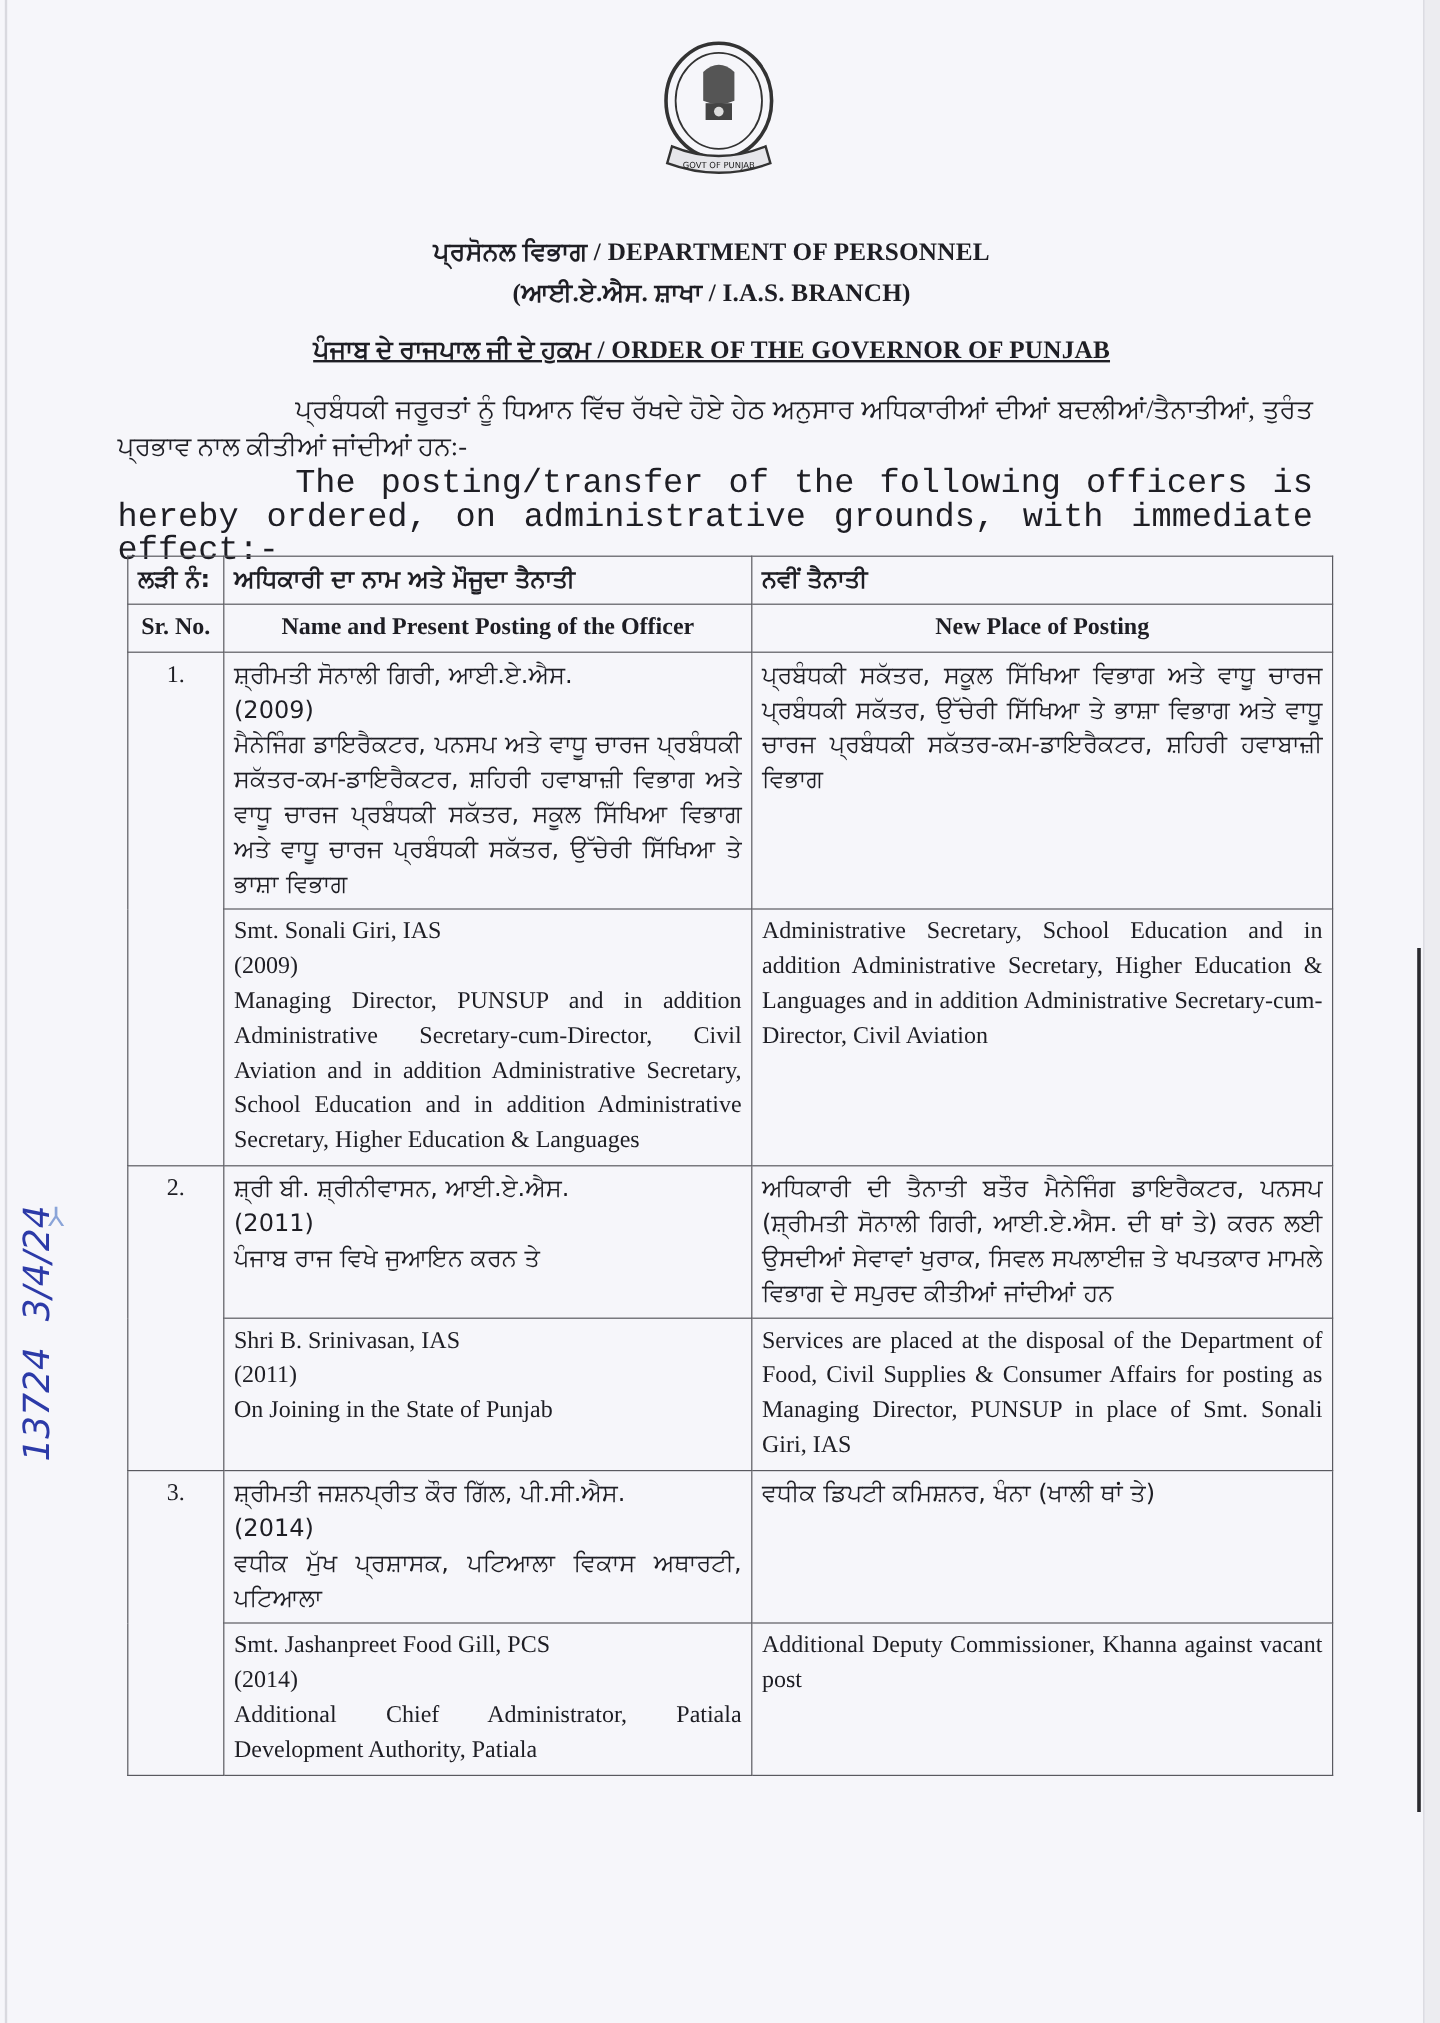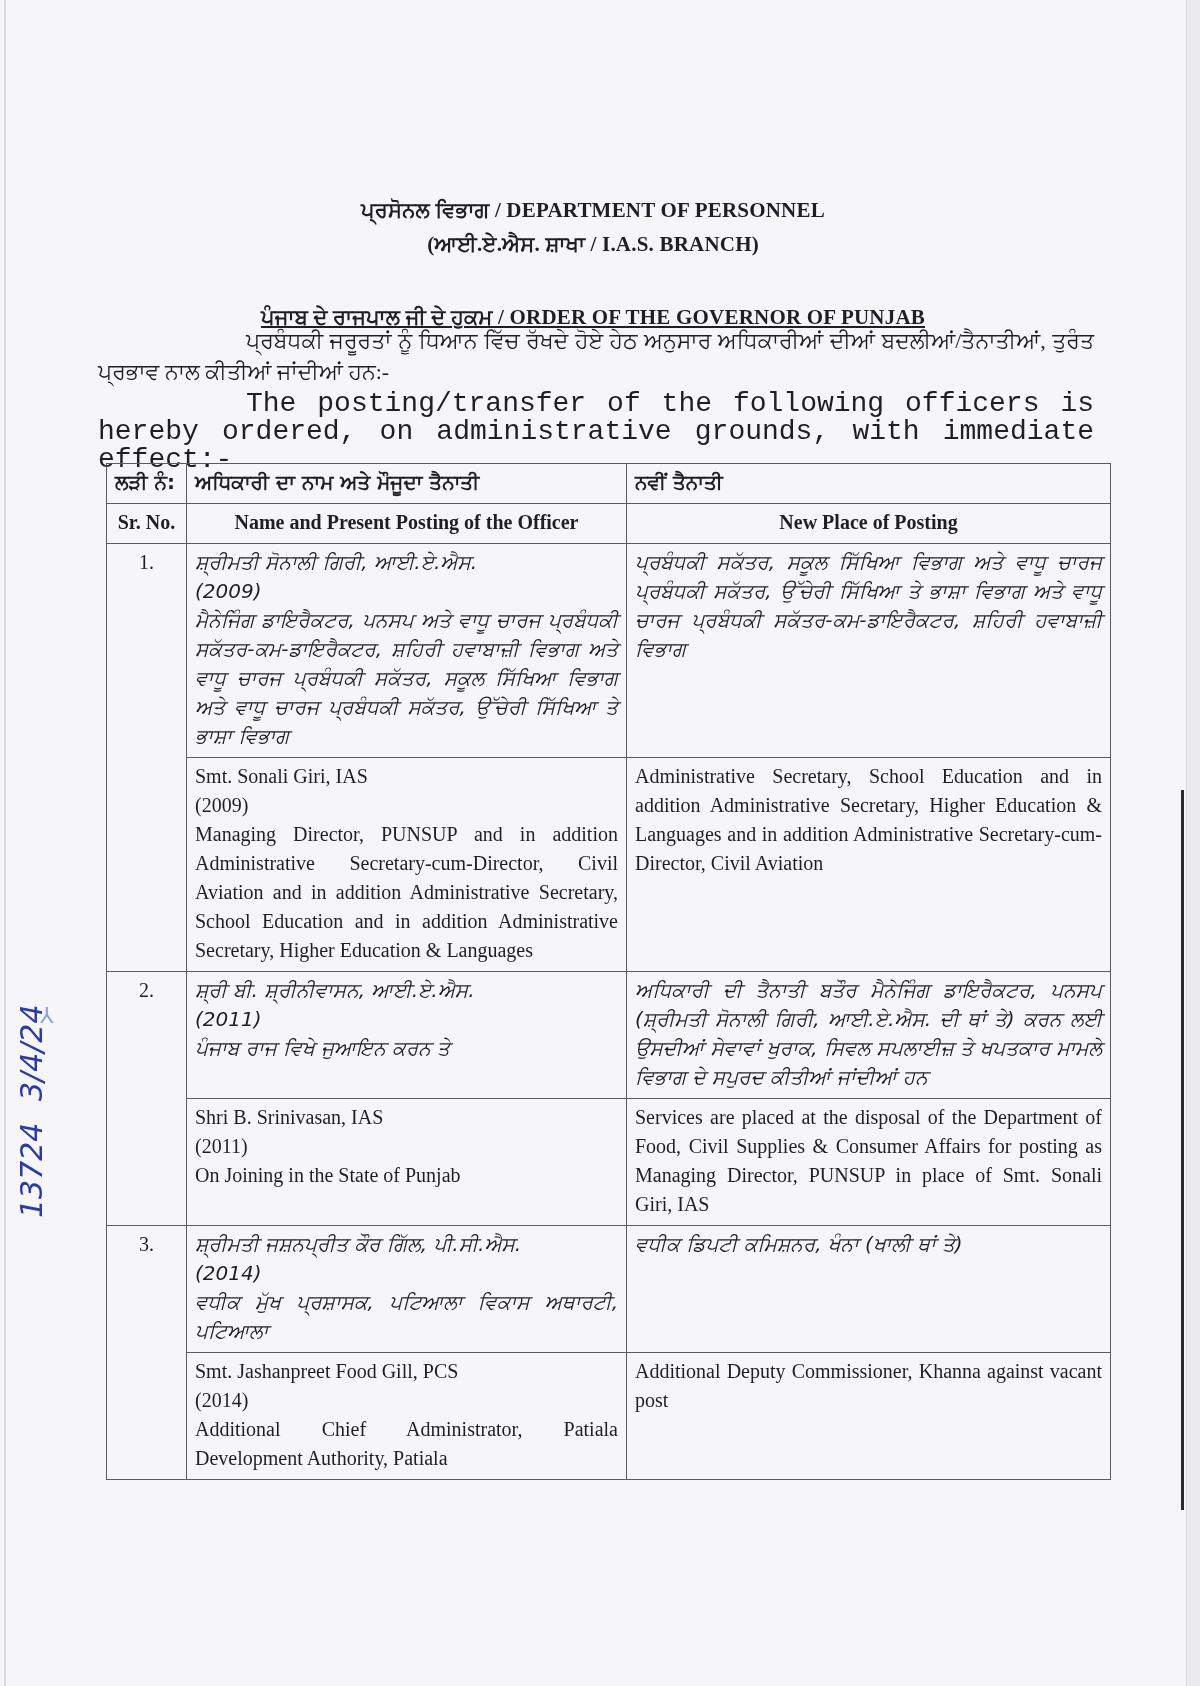--- a/index.html
+++ b/index.html
@@ -28,21 +28,21 @@
     position: absolute; left: 540px; top: 30px; width: 118px; height: 122px;
   }
   .header-line {
     position: absolute; left: 0; width: 1186px; text-align: center;
     font-family: "Liberation Serif", serif; font-weight: bold;
     font-size: 21px; letter-spacing: 0.2px;
   }
   .h1 { top: 164px; }
   .h2 { top: 198px; }
   .h3 { top: 232px; }
-  .h4 { top: 279px; text-decoration: underline; margin-top: 26px; }
+  .h4 { top: 279px; text-decoration: underline; }
   .para {
     position: absolute; left: 98px; width: 996px;
     font-family: Liberation Mono, monospace; font-size: 28px; line-height: 28px;
     text-align: justify;
   }
   .p-pa { top: 325px; text-indent: 148px; font-family: Liberation Serif, serif; font-size: 22px; line-height: 31px; }
   .p-en { top: 390px; text-indent: 148px; }
   table.orders {
     position: absolute; left: 106px; top: 463px; width: 1004px;
     border-collapse: collapse; table-layout: fixed;
@@ -51,38 +51,49 @@
   table.orders td {
     border: 1.5px solid #5a5a60; vertical-align: top;
     padding: 4px 8px 6px 8px; font-size: 20px; line-height: 29px;
   }
   col.c1 { width: 80px; }
   col.c2 { width: 440px; }
   col.c3 { width: 484px; }
   .th-pa { font-family: "DejaVu Sans", sans-serif; font-weight: bold; font-size: 19px; }
   .th-en { font-weight: bold; font-size: 20px; text-align: center; }
   td.sr { text-align: center; font-size: 19px; }
-  .pa { font-family: "DejaVu Sans", sans-serif; font-size: 18px; line-height: 32px; text-align: justify; font-style: italic; }
+  .pa { font-family: "DejaVu Sans", sans-serif; font-size: 18px; line-height: 32px; text-align: justify; }
   .en { text-align: justify; }
   .line { display: block; }
   .handwriting {
     position: absolute; left: 14px; top: 1230px;
     transform: rotate(-90deg); transform-origin: left top;
     font-family: "DejaVu Sans", sans-serif; color: #2c3aa8; font-size: 30px; font-style: italic;
     white-space: nowrap;
   }
   .handwriting span { margin-left: 12px; }
   .tick-mark { position: absolute; left: 40px; top: 1003px; color: #8aa4d8; font-size: 22px; }
 </style>
 </head>
 <body>
 
 <div class="page">
   <div class="left-edge"></div>
 
+  <div class="emblem">
+    <svg width="118" height="122" viewBox="0 0 118 122">
+      <ellipse cx="59" cy="54" rx="44" ry="48" fill="none" stroke="#333" stroke-width="3"></ellipse>
+      <ellipse cx="59" cy="54" rx="36" ry="40" fill="none" stroke="#333" stroke-width="1.5"></ellipse>
+      <path d="M46 30 Q59 18 72 30 L72 54 Q59 60 46 54 Z" fill="#555"></path>
+      <rect x="48" y="56" width="22" height="14" fill="#444"></rect>
+      <circle cx="59" cy="63" r="4" fill="#ddd"></circle>
+      <path d="M20 92 Q59 108 98 92 L102 106 Q59 122 16 106 Z" fill="#e6e6ea" stroke="#333" stroke-width="2"></path>
+      <text x="59" y="110" text-anchor="middle" font-size="7" font-family="DejaVu Sans, sans-serif" fill="#222">GOVT OF PUNJAB</text>
+    </svg>
+  </div>
 
   <div class="header-line h2">ਪ੍ਰਸੋਨਲ ਵਿਭਾਗ / DEPARTMENT OF PERSONNEL</div>
   <div class="header-line h3">(ਆਈ.ਏ.ਐਸ. ਸ਼ਾਖਾ / I.A.S. BRANCH)</div>
   <div class="header-line h4">ਪੰਜਾਬ ਦੇ ਰਾਜਪਾਲ ਜੀ ਦੇ ਹੁਕਮ / ORDER OF THE GOVERNOR OF PUNJAB</div>
 
   <div class="para p-pa">ਪ੍ਰਬੰਧਕੀ ਜਰੂਰਤਾਂ ਨੂੰ ਧਿਆਨ ਵਿੱਚ ਰੱਖਦੇ ਹੋਏ ਹੇਠ ਅਨੁਸਾਰ ਅਧਿਕਾਰੀਆਂ ਦੀਆਂ ਬਦਲੀਆਂ/ਤੈਨਾਤੀਆਂ, ਤੁਰੰਤ ਪ੍ਰਭਾਵ ਨਾਲ ਕੀਤੀਆਂ ਜਾਂਦੀਆਂ ਹਨ:-</div>
   <div class="para p-en">The posting/transfer of the following officers is hereby ordered, on administrative grounds, with immediate effect:-</div>
 
   <table class="orders">
     <colgroup>

